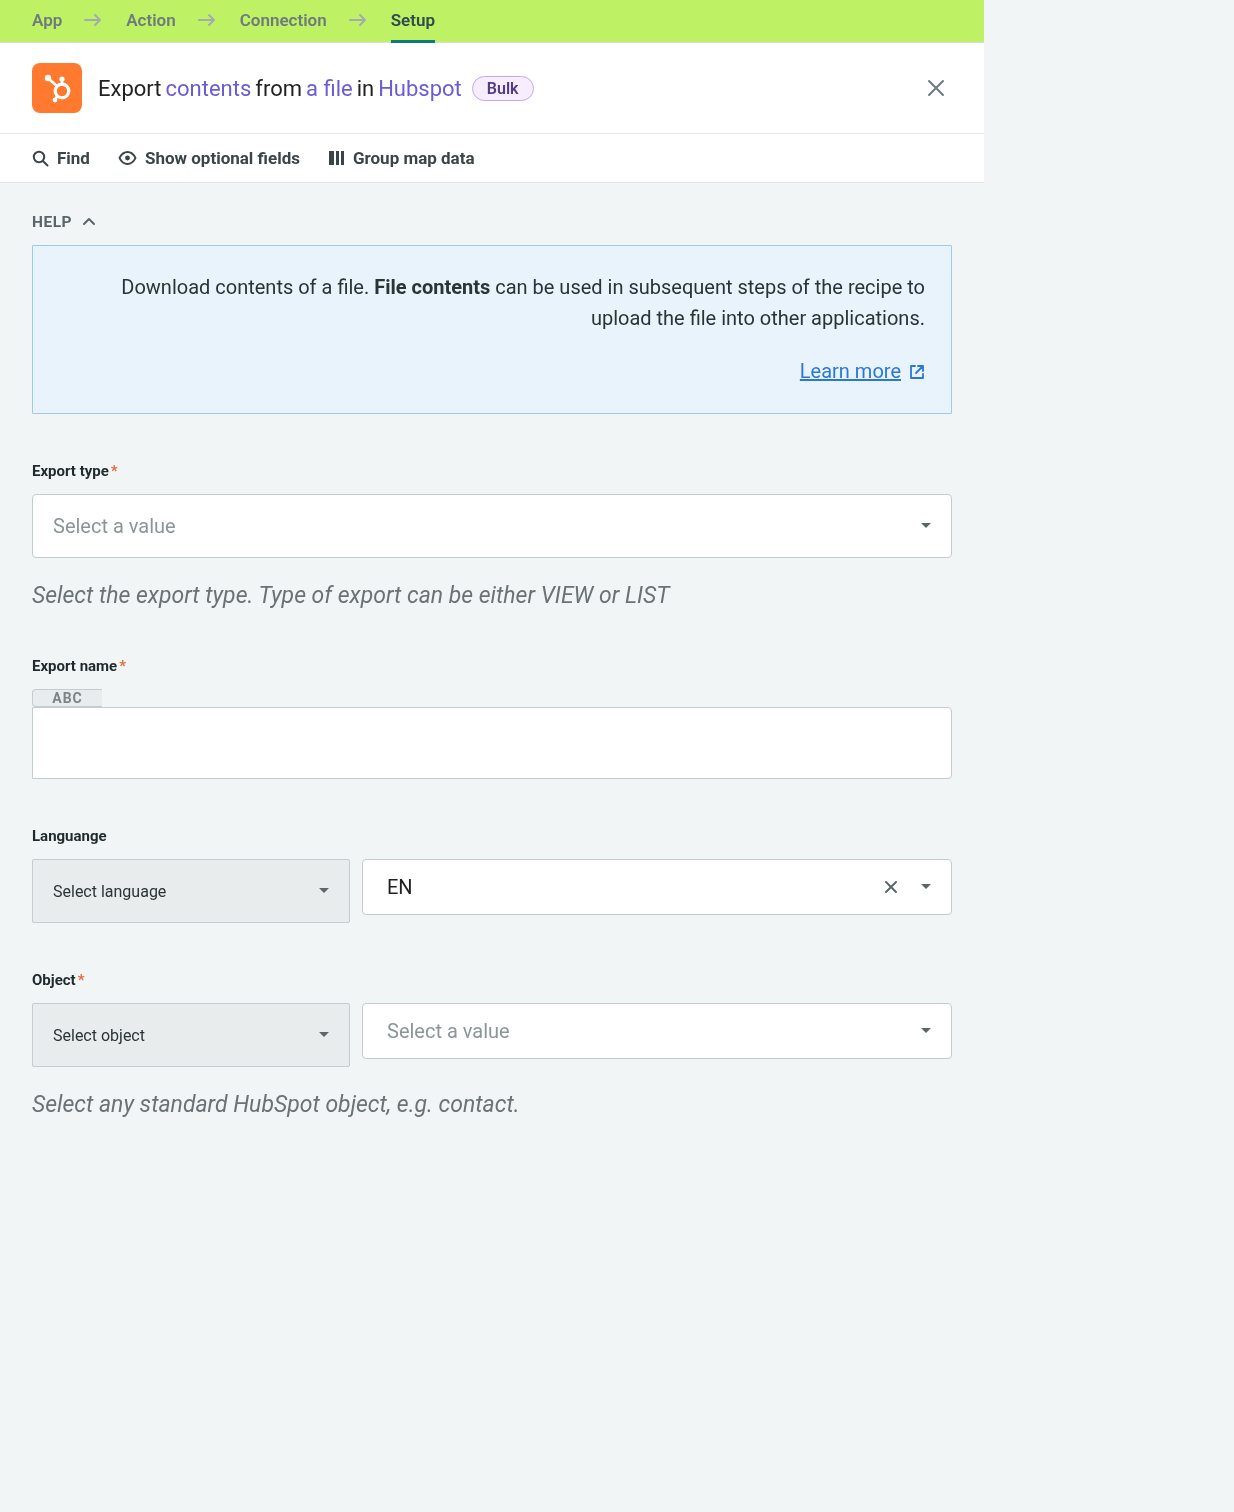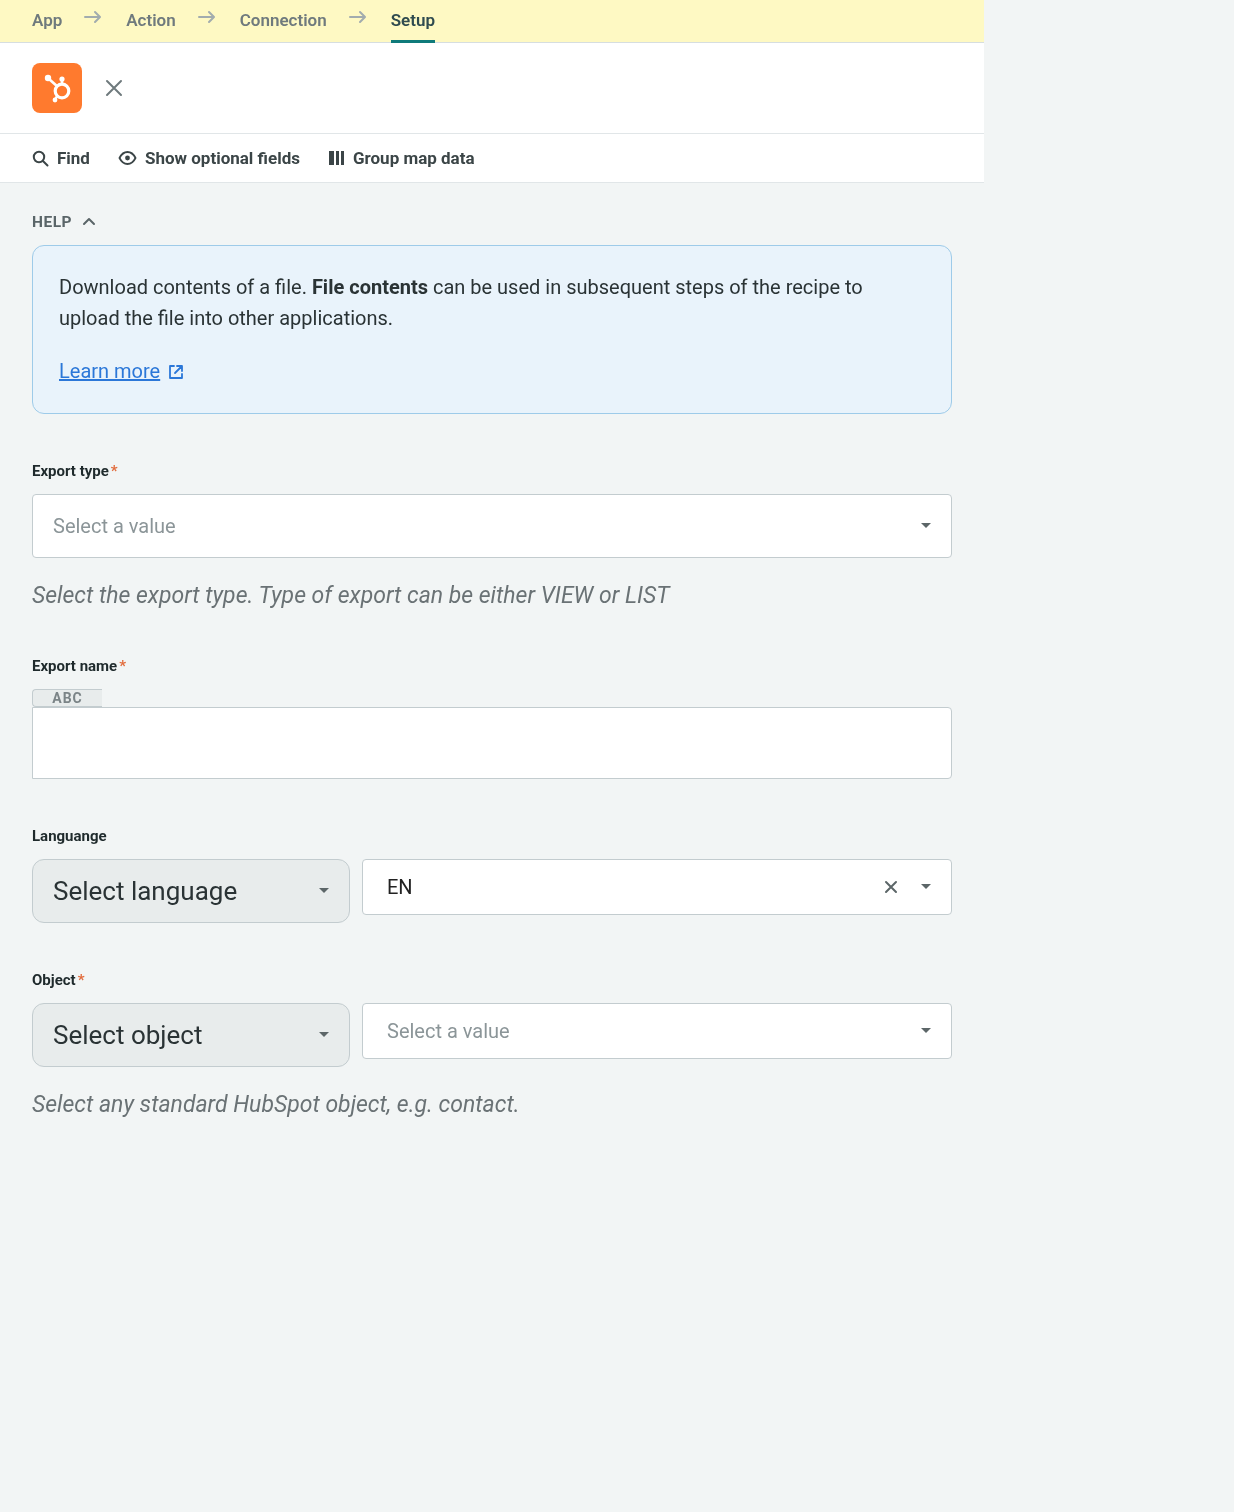--- a/index.html
+++ b/index.html
@@ -5,23 +5,24 @@
   * { box-sizing: border-box; margin: 0; padding: 0; }
   body {
     font-family: -apple-system, BlinkMacSystemFont, "Segoe UI", Roboto, Helvetica, Arial, sans-serif;
     background: #f2f5f5;
     color: #222;
     font-size: 17px;
     width: 984px;
   }
   .breadcrumb-bar {
     display: flex;
+    align-items: center;
     gap: 22px;
     padding: 10px 32px 12px 32px;
-    background: #fef9c3;
+    background: #bef264;
     border-bottom: 1px solid #d6dee0;
     font-weight: 600;
     color: #6f7a7d;
     font-size: 17px;
   }
   .breadcrumb-item { cursor: pointer; }
   .breadcrumb-item.active {
     color: #2f4b4f;
     position: relative;
   }
@@ -103,25 +104,26 @@
     font-weight: 700;
     color: #5a6568;
     letter-spacing: 0.5px;
     font-size: 15.5px;
     margin-bottom: 14px;
     cursor: pointer;
   }
   .help-box {
     border: 1px solid #9ecbe9;
     background: #e9f3fb;
-    border-radius: 12px;
+    border-radius: 1px;
     padding: 26px 26px;
     color: #2a3335;
     font-size: 20px;
     line-height: 1.55;
+    text-align: right;
   }
   .help-box b { font-weight: 700; }
   .learn-more {
     display: inline-flex;
     align-items: center;
     gap: 8px;
     color: #2b77d8;
     text-decoration: underline;
     margin-top: 22px;
     font-size: 20px;
@@ -198,26 +200,26 @@
     font-family: inherit;
   }
   .dual-row {
     display: flex;
     gap: 12px;
   }
   .small-select {
     width: 318px;
     background: #e8ecec;
     border: 1px solid #c3cccf;
-    border-radius: 12px;
+    border-radius: 2px;
     height: 64px;
     display: flex;
     align-items: center;
     padding: 0 20px;
-    font-size: 26px;
+    font-size: 16px;
     color: #2a3335;
     position: relative;
     cursor: pointer;
     flex-shrink: 0;
   }
   .val-box {
     flex: 1;
     background: #fff;
     border: 1px solid #c3cccf;
     border-radius: 4px;
@@ -263,20 +265,29 @@
     <svg width="30" height="30" viewBox="0 0 30 30">
       <circle cx="6" cy="5" r="3.2" fill="#fff"></circle>
       <circle cx="20" cy="6" r="2.6" fill="#fff"></circle>
       <circle cx="20" cy="18" r="6.8" fill="none" stroke="#fff" stroke-width="3.2"></circle>
       <circle cx="13" cy="27" r="2.4" fill="#fff"></circle>
       <line x1="7" y1="6" x2="16" y2="14" stroke="#fff" stroke-width="2.6"></line>
       <line x1="20" y1="8" x2="20" y2="12" stroke="#fff" stroke-width="2.6"></line>
       <line x1="15.5" y1="23" x2="13.5" y2="25.5" stroke="#fff" stroke-width="2.6"></line>
     </svg>
   </div>
+  <div class="title-text">
+    <span>Export </span>
+    <span class="link">contents</span>
+    <span> from </span>
+    <span class="link">a file</span>
+    <span> in </span>
+    <span class="link">Hubspot</span>
+    <span class="bulk-badge">Bulk</span>
+  </div>
   <div class="close-x">
     <svg width="20" height="20" viewBox="0 0 20 20">
         <path d="M3 3l14 14M17 3L3 17" stroke="#6f7a7d" stroke-width="2" stroke-linecap="round"></path>
       </svg>
   </div>
 </div>
 
 <div class="toolbar">
   <div class="tool-btn">
     <span>

